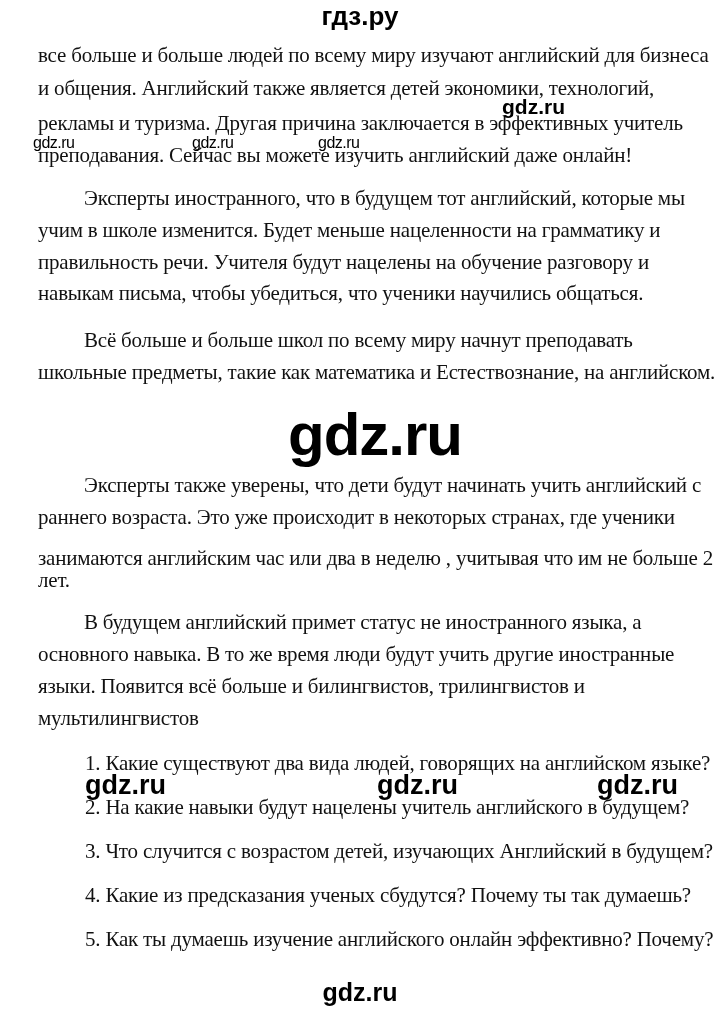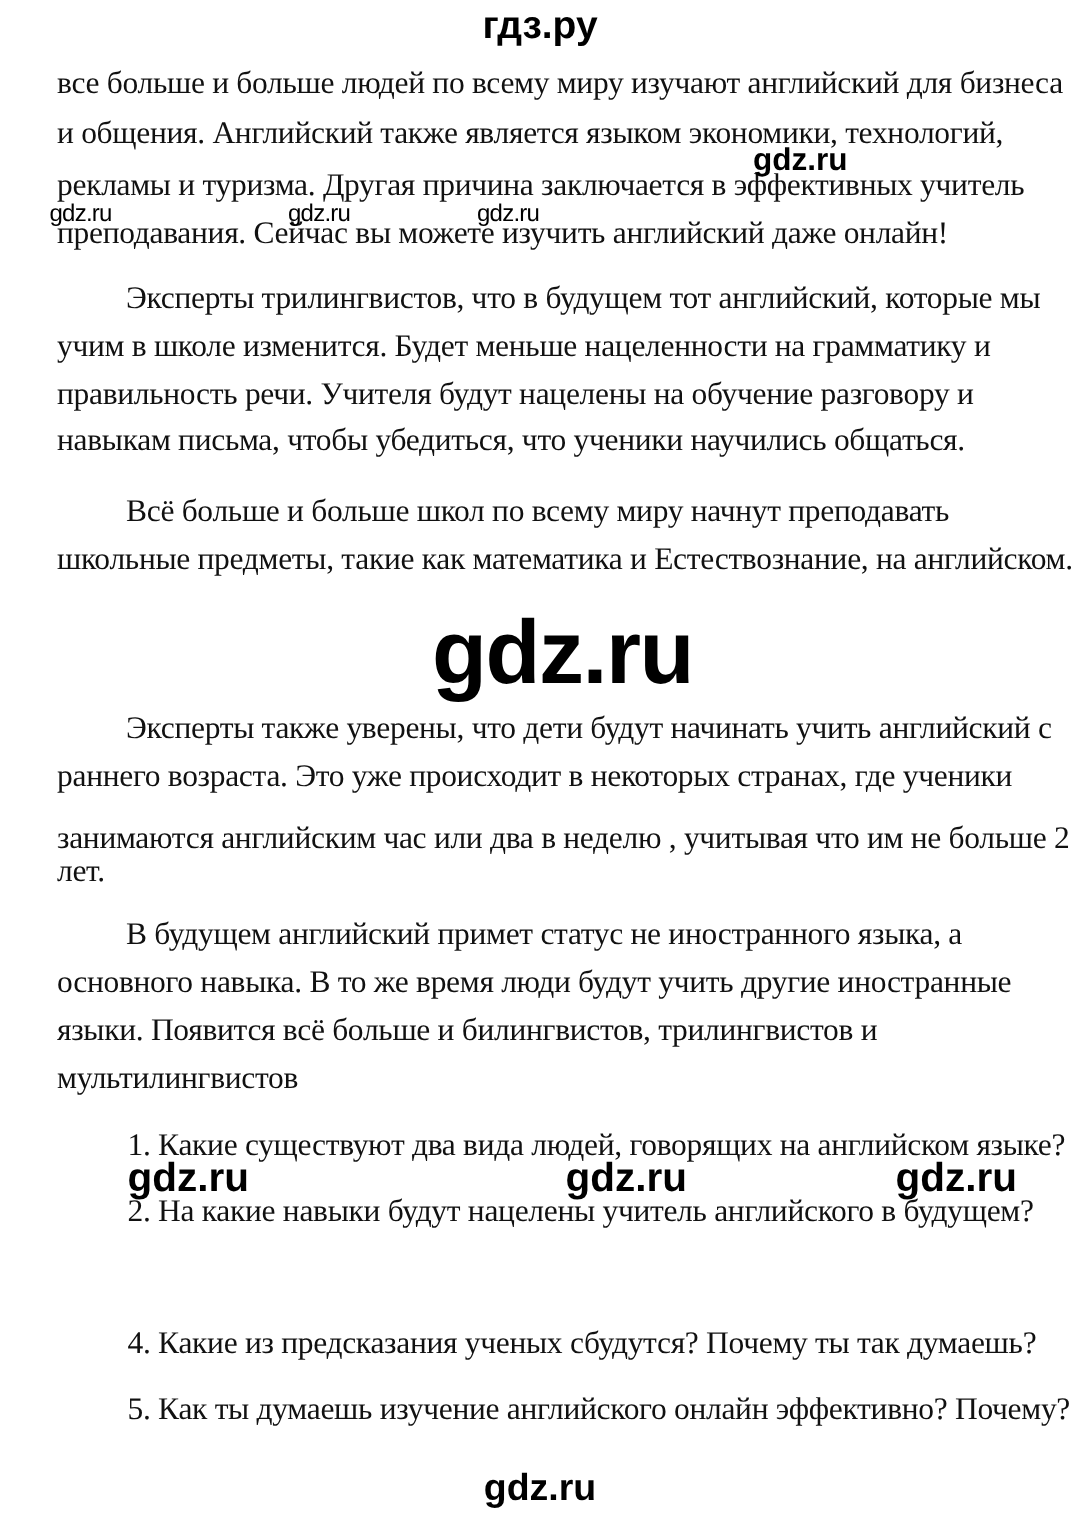--- a/index.html
+++ b/index.html
@@ -55,31 +55,31 @@
   .wm-row    { font-size: 27px; }
 </style>
 </head>
 <body>
 
 <div class="page">
 
   <div class="logo-top">гдз.ру</div>
 
   <div class="line" style="top:45px">все больше и больше людей по всему миру изучают английский для бизнеса</div>
-  <div class="line" style="top:78px">и общения. Английский также является языком экономики, технологий,</div>
+  <div class="line" style="top:78px">и общения. Английский также является детей экономики, технологий,</div>
   <div class="line" style="top:113px">рекламы и туризма. Другая причина заключается в эффективных учитель</div>
   <div class="line" style="top:145px">преподавания. Сейчас вы можете изучить английский даже онлайн!</div>
 
   <div class="wm wm-inline" style="top:96px; left:502px">gdz.ru</div>
 
   <div class="wm wm-small" style="top:135px; left:33px">gdz.ru</div>
   <div class="wm wm-small" style="top:135px; left:192px">gdz.ru</div>
   <div class="wm wm-small" style="top:135px; left:318px">gdz.ru</div>
 
-  <div class="line indent" style="top:188px">Эксперты трилингвистов, что в будущем тот английский, которые мы</div>
+  <div class="line indent" style="top:188px">Эксперты иностранного, что в будущем тот английский, которые мы</div>
   <div class="line" style="top:220px">учим в школе изменится. Будет меньше нацеленности на грамматику и</div>
   <div class="line" style="top:283px">навыкам письма, чтобы убедиться, что ученики научились общаться.</div>
   <div class="line" style="top:252px">правильность речи. Учителя будут нацелены на обучение разговору и</div>
 
   <div class="line indent" style="top:330px">Всё больше и больше школ по всему миру начнут преподавать</div>
   <div class="line" style="top:362px">школьные предметы, такие как математика и Естествознание, на английском.</div>
 
   <div class="wm wm-large" style="top:405px; left:288px">gdz.ru</div>
 
   <div class="line indent" style="top:475px">Эксперты также уверены, что дети будут начинать учить английский с</div>
@@ -87,20 +87,21 @@
   <div class="line" style="top:548px">занимаются английским час или два в неделю , учитывая что им не больше 2</div>
   <div class="line" style="top:570px">лет.</div>
 
   <div class="line indent" style="top:612px">В будущем английский примет статус не иностранного языка, а</div>
   <div class="line" style="top:644px">основного навыка. В то же время люди будут учить другие иностранные</div>
   <div class="line" style="top:676px">языки. Появится всё больше и билингвистов, трилингвистов и</div>
   <div class="line" style="top:708px">мультилингвистов</div>
 
   <div class="line qline" style="top:753px">1. Какие существуют два вида людей, говорящих на английском языке?</div>
   <div class="line qline" style="top:797px">2. На какие навыки будут нацелены учитель английского в будущем?</div>
+  <div class="line qline" style="top:841px">3. Что случится с возрастом детей, изучающих Английский в будущем?</div>
   <div class="line qline" style="top:885px">4. Какие из предсказания ученых сбудутся? Почему ты так думаешь?</div>
   <div class="line qline" style="top:929px">5. Как ты думаешь изучение английского онлайн эффективно? Почему?</div>
 
   <div class="wm wm-row" style="top:772px; left:85px">gdz.ru</div>
   <div class="wm wm-row" style="top:772px; left:377px">gdz.ru</div>
   <div class="wm wm-row" style="top:772px; left:597px">gdz.ru</div>
 
   <div class="logo-bottom">gdz.ru</div>
 
 </div>

